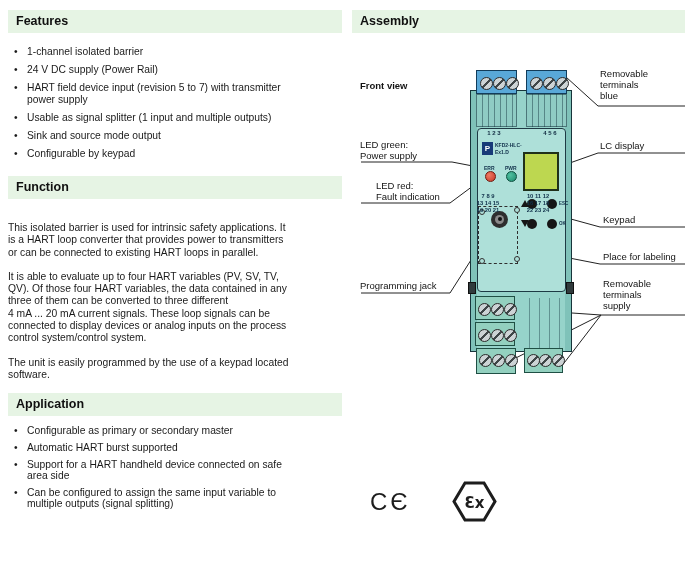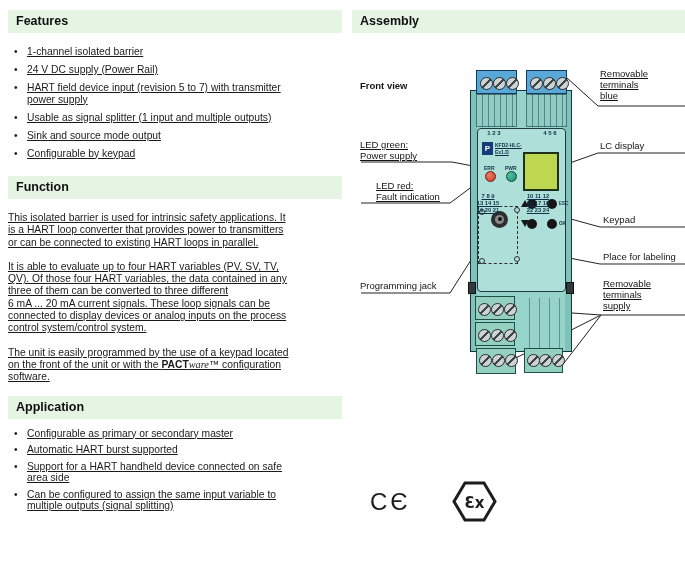--- a/index.html
+++ b/index.html
@@ -14,24 +14,24 @@
   }
   
   #left-col{position:absolute;left:8px;top:10px;width:334px;}
   .blist{list-style:none;margin:0;padding:0;font-size:10.3px;}
   .blist li{position:relative;padding-left:19px;line-height:11.5px;}
   .blist li::before{content:"\2022";position:absolute;left:6px;top:0;}
   #features-list{margin-top:13px;}
   #features-list li{margin-bottom:6.5px;}
   #app-list{margin-top:9px;}
   #app-list li{line-height:11.2px;margin-bottom:5.5px;}
-  .ln{display:block;white-space:nowrap;text-decoration:underline;}
+  .ln{display:block;white-space:nowrap;}
   #function-head{margin-top:17px;}
   .para{font-size:10.3px;line-height:12.3px;margin:0 0 12px 0;}
-  #para1{margin-top:13px;}
+  #para1{margin-top:23px;}
   #app-head{}
   .b{font-weight:bold;}
   .it{font-style:italic;font-family:"Liberation Serif",serif;}
   
   #assembly{position:absolute;left:352px;top:0;width:333px;height:581px;}
   #assembly .sec-head{position:absolute;left:0;top:10px;width:392px;}
   .callout{position:absolute;font-size:9.5px;line-height:11px;color:#141414;}
   .callout.bold{font-weight:bold;}
   #leader-svg{position:absolute;left:0;top:0;}
   
@@ -105,27 +105,26 @@
   <div class="sec-head" id="function-head">Function</div>
   <p class="para" id="para1">
     <span class="ln">This isolated barrier is used for intrinsic safety applications. It</span>
     <span class="ln">is a HART loop converter that provides power to transmitters</span>
     <span class="ln">or can be connected to existing HART loops in parallel.</span>
   </p>
   <p class="para">
     <span class="ln">It is able to evaluate up to four HART variables (PV, SV, TV,</span>
     <span class="ln">QV). Of those four HART variables, the data contained in any</span>
     <span class="ln">three of them can be converted to three different</span>
-    <span class="ln">6 mA ... 20 mA current signals. These loop signals can be</span>
+    <span class="ln">4 mA ... 20 mA current signals. These loop signals can be</span>
     <span class="ln">connected to display devices or analog inputs on the process</span>
     <span class="ln">control system/control system.</span>
   </p>
   <p class="para">
     <span class="ln">The unit is easily programmed by the use of a keypad located</span>
-    <span class="ln"><span>on the front of the unit or with the </span><span class="b">PACT</span><span class="it">ware</span><span>™</span><span> configuration</span></span>
     <span class="ln">software.</span>
   </p>
 
   <div class="sec-head" id="app-head">Application</div>
   <ul class="blist" id="app-list">
     <li>
         <span class="ln">Configurable as primary or secondary master</span>
       </li>
     <li>
         <span class="ln">Automatic HART burst supported</span>

